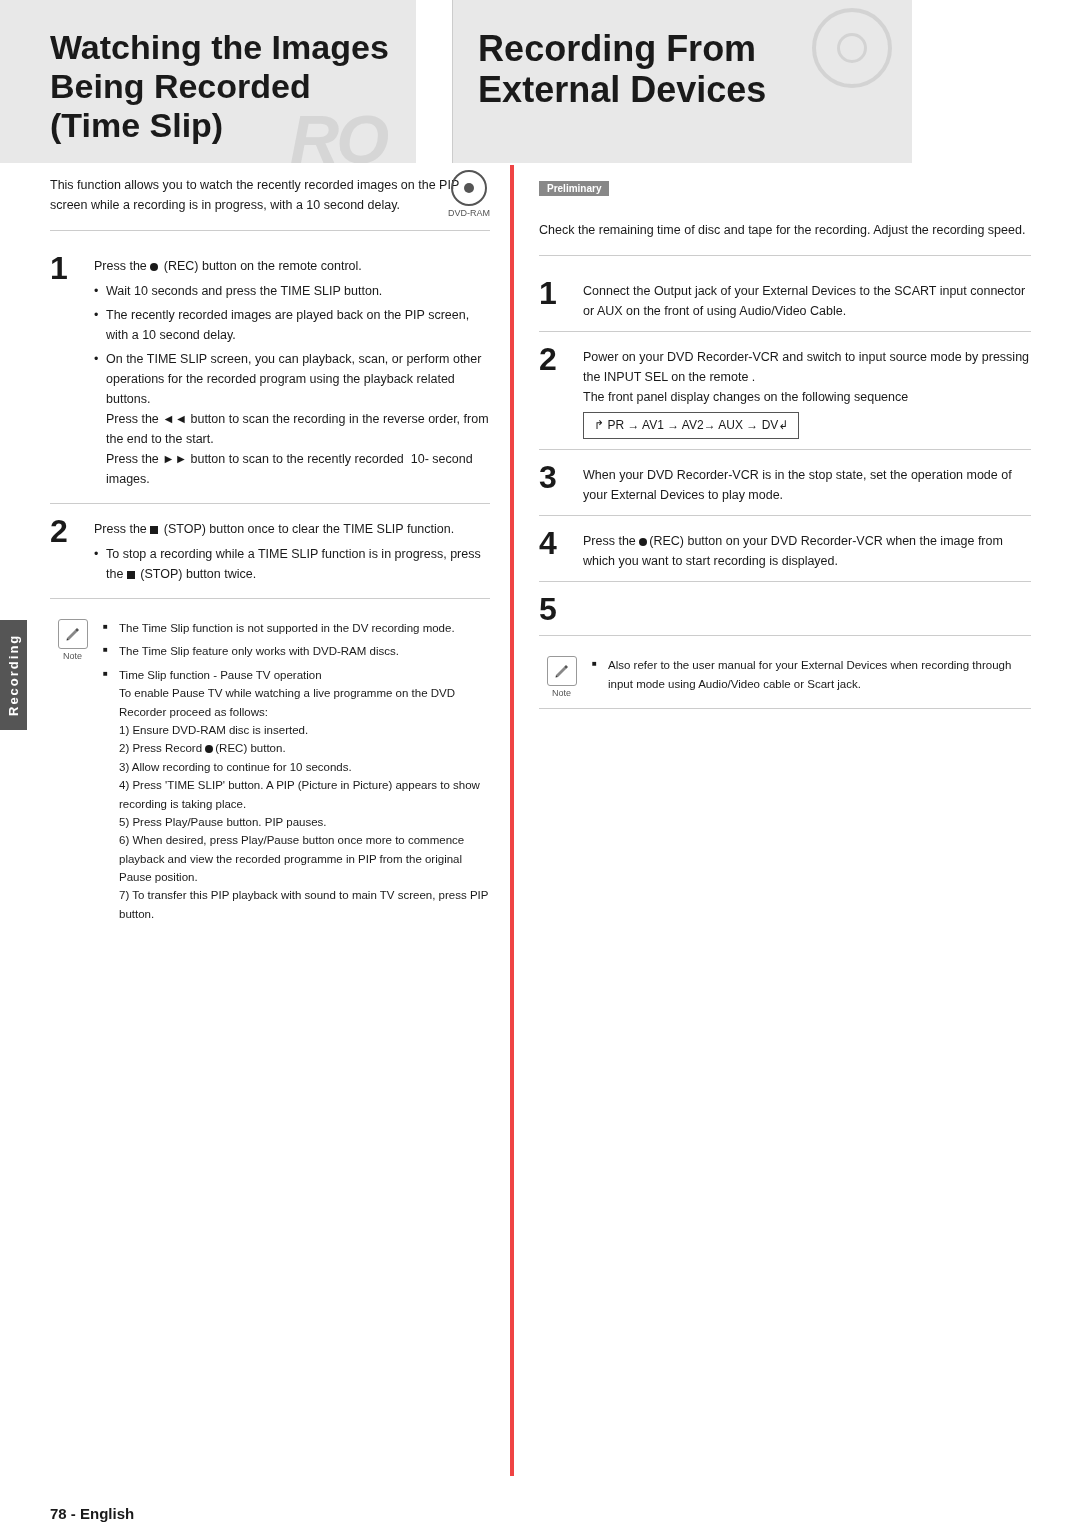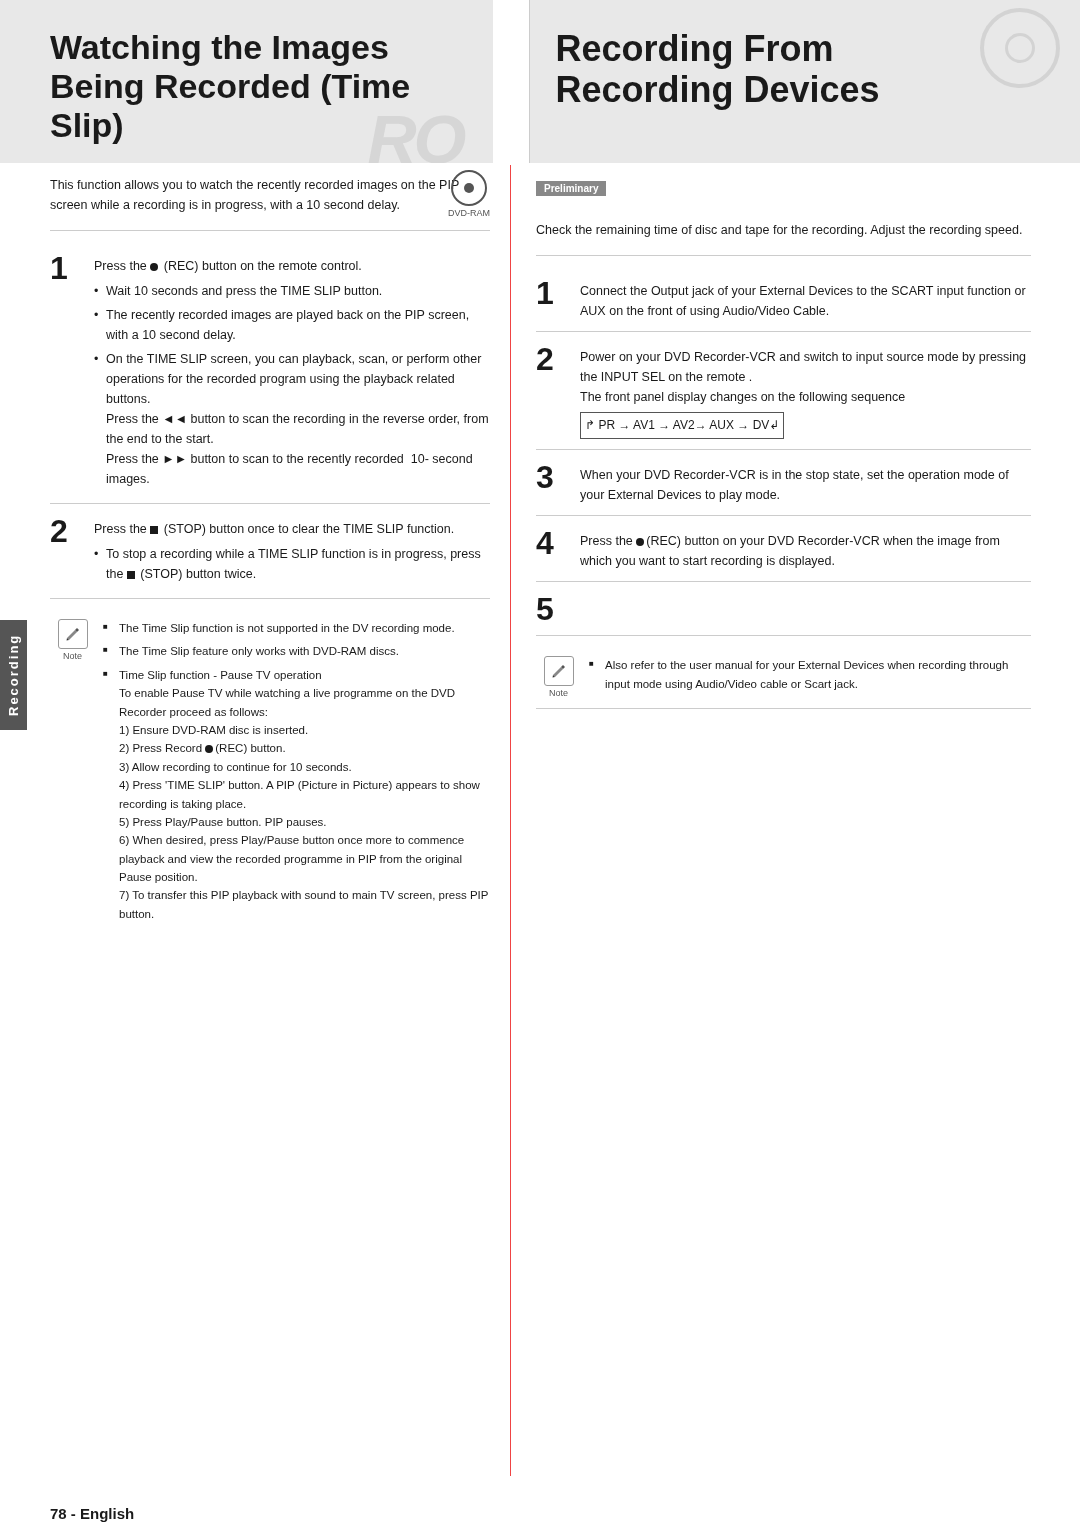--- a/index.html
+++ b/index.html
@@ -218,21 +218,21 @@
       position: absolute;
       left: 0;
       font-size: 8px;
       top: 2px;
     }
 
     
     .sequence-box {
       display: inline-block;
       border: 1px solid #555;
-      padding: 3px 4px;
+      padding: 3px 10px;
       margin-top: 5px;
       font-size: 12px;
     }
 
     
     .recording-tab {
       position: absolute;
       left: 0;
       top: 620px;
       background: #555;
@@ -301,32 +301,32 @@
   </style>
 </head>
 <body>
 
 <div class="page-container">
 
   <div class="recording-tab">
     <span>Recording</span>
   </div>
 
-  <div style="display:flex; flex-direction:row; width:1080px; position:absolute; top:0; left:0;gap:36px;">
+  <div style="display:flex; flex-direction:row; width:912px; position:absolute; top:0; left:0;gap:36px;">
     <div class="left-header-wrap">
       <div class="left-header-title">
         <span>Watching the Images</span><br>
         <span>Being Recorded (Time Slip)</span>
       </div>
       <div class="watermark-text">RO</div>
     </div>
     <div class="right-header-wrap">
       <div class="right-header-title">
         <span>Recording From</span><br>
-        <span>Recording Devices</span>
+        <span>External Devices</span>
       </div>
       <div class="watermark-circle"></div>
     </div>
   </div>
 
   <div style="display:flex; flex-direction:row; width:1080px; position:absolute; top:165px; left:0; bottom:50px;">
 
     <div style="width:510px; padding: 10px 20px 10px 50px; position:relative;">
 
       <div class="dvd-ram-icon" style="position:absolute; right:20px; top:5px;">
@@ -389,34 +389,34 @@
               5) Press Play/Pause button. PIP pauses.<br>
               6) When desired, press Play/Pause button once more to commence playback and view the recorded programme in PIP from the original Pause position.<br>
               7) To transfer this PIP playback with sound to main TV screen, press PIP button.
             </li>
           </ul>
         </div>
       </div>
 
     </div>
 
-    <div style="width:546px; padding: 10px 25px 10px 25px; border-left:1px solid #ef4444;">
+    <div style="width:546px; padding: 10px 25px 10px 25px; border-left:4px solid #ef4444;">
 
       <div style="margin-bottom:12px; margin-top:5px;">
         <span class="preliminary-badge">Preliminary</span>
       </div>
 
       <p class="intro-text">Check the remaining time of disc and tape for the recording. Adjust the recording speed.</p>
 
       <hr class="divider">
 
       <div class="step">
         <div class="step-number">1</div>
         <div class="step-content">
-          <span>Connect the Output jack of your External Devices to the SCART input function or AUX on the front of using Audio/Video Cable.</span>
+          <span>Connect the Output jack of your External Devices to the SCART input connector or AUX on the front of using Audio/Video Cable.</span>
         </div>
       </div>
 
       <div class="step">
         <div class="step-number">2</div>
         <div class="step-content">
           <span>Power on your DVD Recorder-VCR and switch to input source mode by pressing the INPUT SEL on the remote .<br>The front panel display changes on the following sequence</span>
           <div class="sequence-box">
             <span>↱ PR → AV1 → AV2→  AUX → DV↲</span>
           </div>

